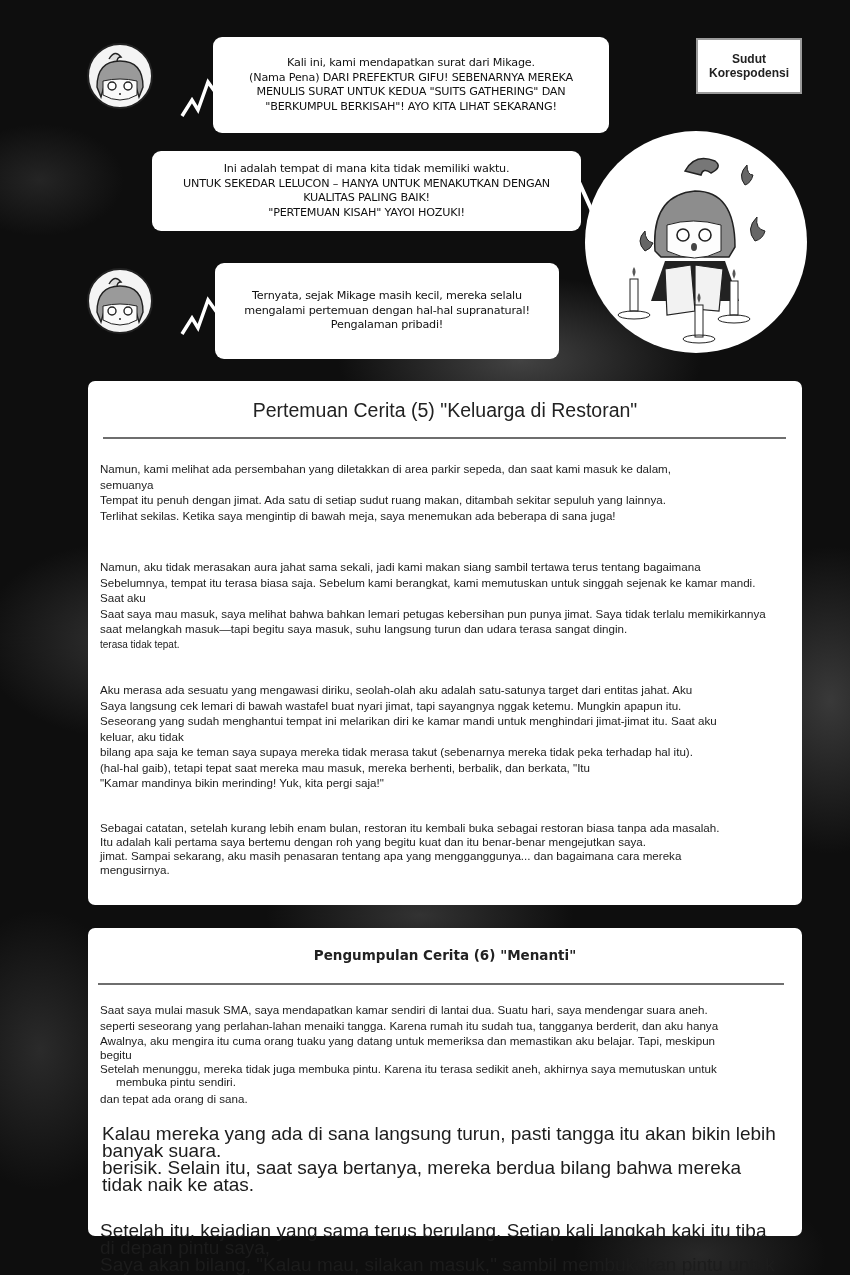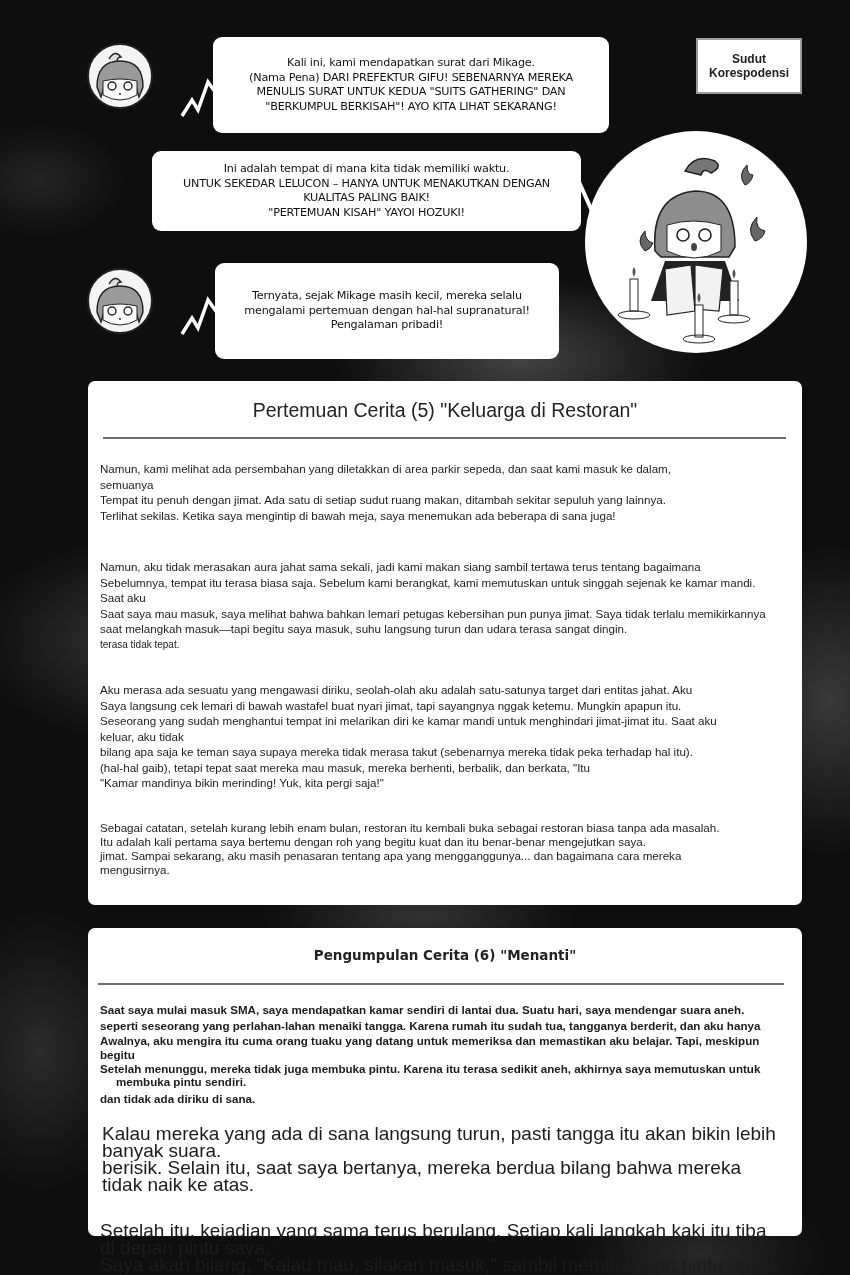--- a/index.html
+++ b/index.html
@@ -166,28 +166,28 @@
     <div>Itu adalah kali pertama saya bertemu dengan roh yang begitu kuat dan itu benar-benar mengejutkan saya.</div>
     <div>jimat. Sampai sekarang, aku masih penasaran tentang apa yang mengganggunya... dan bagaimana cara mereka</div>
     <div>mengusirnya.</div>
   </div>
 </div>
 
 <div class="abs panel" style="left:88px;top:928px;width:714px;height:308px;">
   <div class="panel-title" style="top:19px;font-family:'DejaVu Sans',sans-serif;font-weight:bold;font-size:13.5px;">Pengumpulan Cerita (6) "Menanti"</div>
   <div class="rule" style="left:10px;right:18px;top:55px;"></div>
 
-  <div class="txt" style="top:74px;left:12px;font-weight:bold;">
+  <div class="txt" style="top:74px;left:12px;">
     <div>Saat saya mulai masuk SMA, saya mendapatkan kamar sendiri di lantai dua. Suatu hari, saya mendengar suara aneh.</div>
     <div>seperti seseorang yang perlahan-lahan menaiki tangga. Karena rumah itu sudah tua, tangganya berderit, dan aku hanya</div>
     <div>Awalnya, aku mengira itu cuma orang tuaku yang datang untuk memeriksa dan memastikan aku belajar. Tapi, meskipun</div>
     <div style="line-height:12px;">begitu</div>
     <div>Setelah menunggu, mereka tidak juga membuka pintu. Karena itu terasa sedikit aneh, akhirnya saya memutuskan untuk</div>
     <div style="line-height:12px;margin-left:16px;">membuka pintu sendiri.</div>
-    <div style="margin-top:3px;">dan tidak ada diriku di sana.</div>
+    <div style="margin-top:3px;">dan tepat ada orang di sana.</div>
   </div>
 
   <div class="txt txt2" style="top:197px;left:14px;">
     <div>Kalau mereka yang ada di sana langsung turun, pasti tangga itu akan bikin lebih banyak suara.</div>
     <div>berisik. Selain itu, saat saya bertanya, mereka berdua bilang bahwa mereka tidak naik ke atas.</div>
   </div>
 
   <div class="txt txt2" style="top:254px;left:12px;margin-top:40px;">
     <div>Setelah itu, kejadian yang sama terus berulang. Setiap kali langkah kaki itu tiba di depan pintu saya,</div>
     <div>Saya akan bilang, "Kalau mau, silakan masuk," sambil membukakan pintu untuk mereka.</div>

